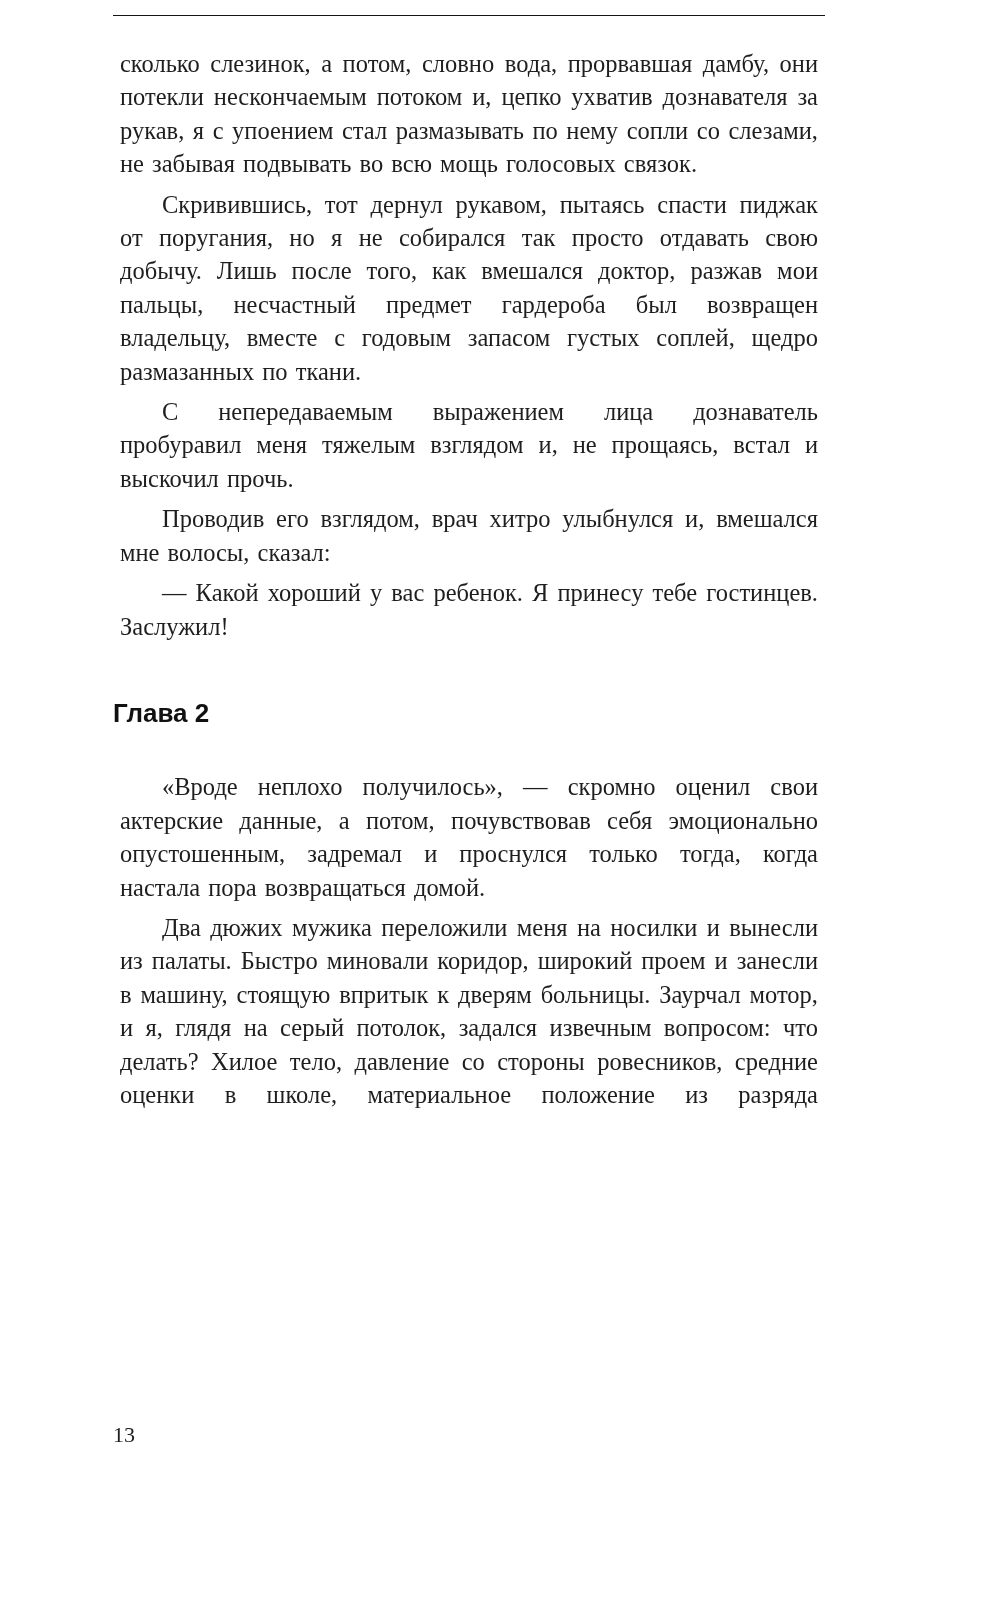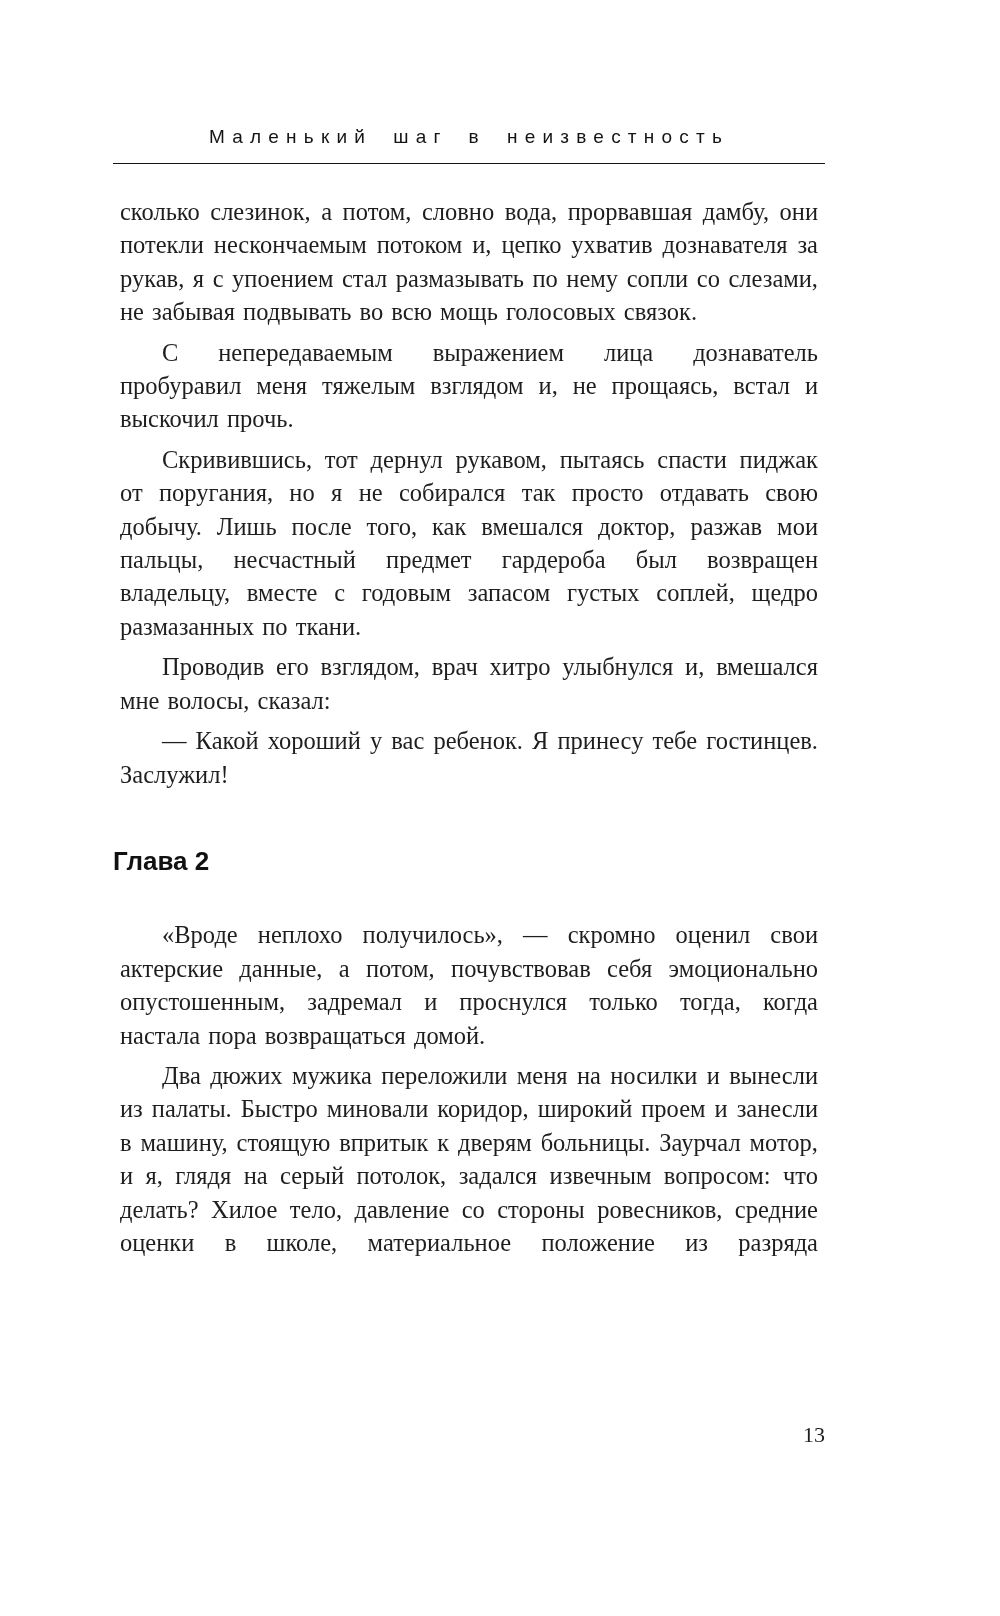--- a/index.html
+++ b/index.html
@@ -54,41 +54,40 @@
     font-weight: 700;
     font-size: 26px;
     color: #111111;
     margin: 54px 0 40px 0;
   }
   .page-number {
     position: absolute;
     left: 113px;
     top: 1422px;
     width: 712px;
-    text-align: right;
+    text-align: left;
     font-size: 22px;
     color: #1e1e1e;
   }
 </style>
 </head>
 <body>
 
 <div class="page">
 
-  <div class="running-head">Маленький шаг в неизвестность</div>
 
   <hr class="head-rule">
 
   <div class="body-text">
 
     <p class="no-indent">сколько слезинок, а потом, словно вода, прорвавшая дамбу, они потекли нескончаемым потоком и, цепко ухватив дознавателя за рукав, я с упоением стал размазывать по нему сопли со слезами, не забывая подвывать во всю мощь голосовых связок.</p>
 
+    <p>Скривившись, тот дернул рукавом, пытаясь спасти пиджак от поругания, но я не собирался так просто отдавать свою добычу. Лишь после того, как вмешался доктор, разжав мои пальцы, несчастный предмет гардероба был возвращен владельцу, вместе с годовым запасом густых соплей, щедро размазанных по ткани.</p>
+
     <p>С непередаваемым выражением лица дознаватель пробуравил меня тяжелым взглядом и, не прощаясь, встал и выскочил прочь.</p>
-
-    <p>Скривившись, тот дернул рукавом, пытаясь спасти пиджак от поругания, но я не собирался так просто отдавать свою добычу. Лишь после того, как вмешался доктор, разжав мои пальцы, несчастный предмет гардероба был возвращен владельцу, вместе с годовым запасом густых соплей, щедро размазанных по ткани.</p>
 
     <p>Проводив его взглядом, врач хитро улыбнулся и, вмешался мне волосы, сказал:</p>
 
     <p>— Какой хороший у вас ребенок. Я принесу тебе гостинцев. Заслужил!</p>
 
 
     <div class="chapter-heading">Глава 2</div>
 
     <p>«Вроде неплохо получилось», — скромно оценил свои актерские данные, а потом, почувствовав себя эмоционально опустошенным, задремал и проснулся только тогда, когда настала пора возвращаться домой.</p>
 

